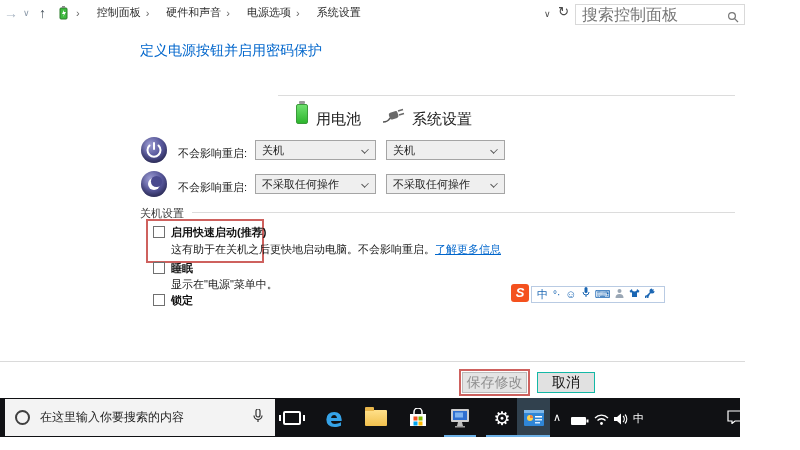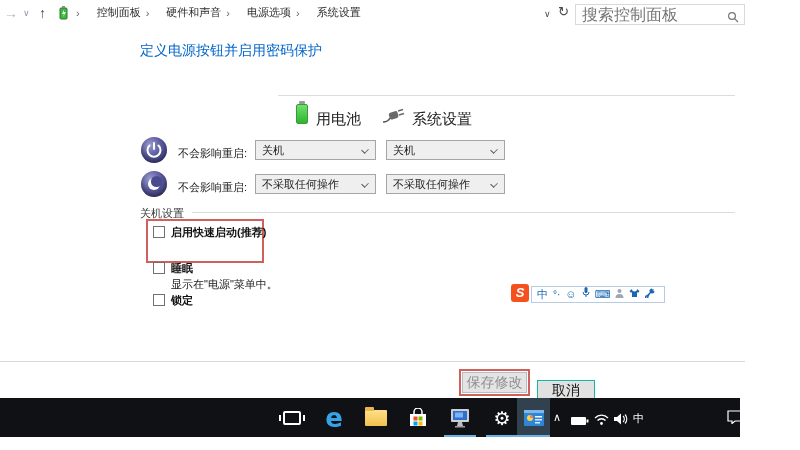--- a/index.html
+++ b/index.html
@@ -162,20 +162,23 @@
     <span>不采取任何操作</span>
         <span class="chev"></span>
   </div>
 
   <div class="group-header" style="left:140px;top:206px;">关机设置</div>
   <div class="group-line" style="left:192px;top:212px;width:543px;"></div>
 
   <div class="red-annot" style="left:146px;top:219px;width:118px;height:44px;"></div>
   <span class="cbx" style="left:153px;top:226px;"></span>
   <div class="cb-label bold" style="left:171px;top:225px;">启用快速启动(推荐)</div>
+  <div class="cb-desc" style="left:171px;top:242px;">
+    <span>这有助于在关机之后更快地启动电脑。不会影响重启。</span><a class="more">了解更多信息</a>
+  </div>
 
   <span class="cbx" style="left:153px;top:262px;"></span>
   <div class="cb-label" style="left:171px;top:261px;font-weight:bold;">睡眠</div>
   <div class="cb-desc" style="left:171px;top:277px;">显示在"电源"菜单中。</div>
 
   <span class="cbx" style="left:153px;top:294px;"></span>
   <div class="cb-label" style="left:171px;top:293px;font-weight:bold;">锁定</div>
 
   <div class="sogou-logo">S</div>
   <div class="ime-bar">
@@ -197,23 +200,34 @@
           </svg></span>
     <span class="g"><svg width="10" height="10" viewBox="0 0 10 10">
             <path d="M8.5 1.5 L4.5 5.5 M4.5 5.5 L2 8 a1.2 1.2 0 1 0 0.8 0.8 z" stroke="#1a66b3" stroke-width="1.4" fill="none"></path>
             <path d="M7 0.5 a2.5 2.5 0 1 0 2.5 2.5 l-1.8 0.3 z" fill="#1a66b3"></path>
           </svg></span>
   </div>
 
   <div class="bottom-line"></div>
   <div class="red-annot" style="left:459px;top:369px;width:71px;height:27px;"></div>
   <button class="btn disabled" style="left:462px;top:372px;width:65px;">保存修改</button>
-  <button class="btn" style="left:537px;top:380px;width:58px;">取消</button>
+  <button class="btn" style="left:537px;top:372px;width:58px;">取消</button>
 
   <div class="taskbar">
+    <div class="tb-search">
+      <span class="cortana-ring"></span>
+      <span class="tb-search-text">在这里输入你要搜索的内容</span>
+      <span style="margin-right:12px;">
+        <svg width="10" height="14" viewBox="0 0 10 14">
+              <rect x="3" y="0" width="4" height="8" rx="2" fill="none" stroke="#333" stroke-width="1.2"></rect>
+              <path d="M1 6.5 a4 4 0 0 0 8 0" fill="none" stroke="#333" stroke-width="1.2"></path>
+              <line x1="5" y1="10.5" x2="5" y2="13" stroke="#333" stroke-width="1.2"></line>
+            </svg>
+      </span>
+    </div>
 
     <div class="tb-tile" style="left:272px;">
           <span class="taskview"></span>
         </div>
     <div class="tb-tile" style="left:314px;">
           <span class="edge-e">e</span>
         </div>
     <div class="tb-tile" style="left:356px;">
           <span class="folder"></span>
         </div>

